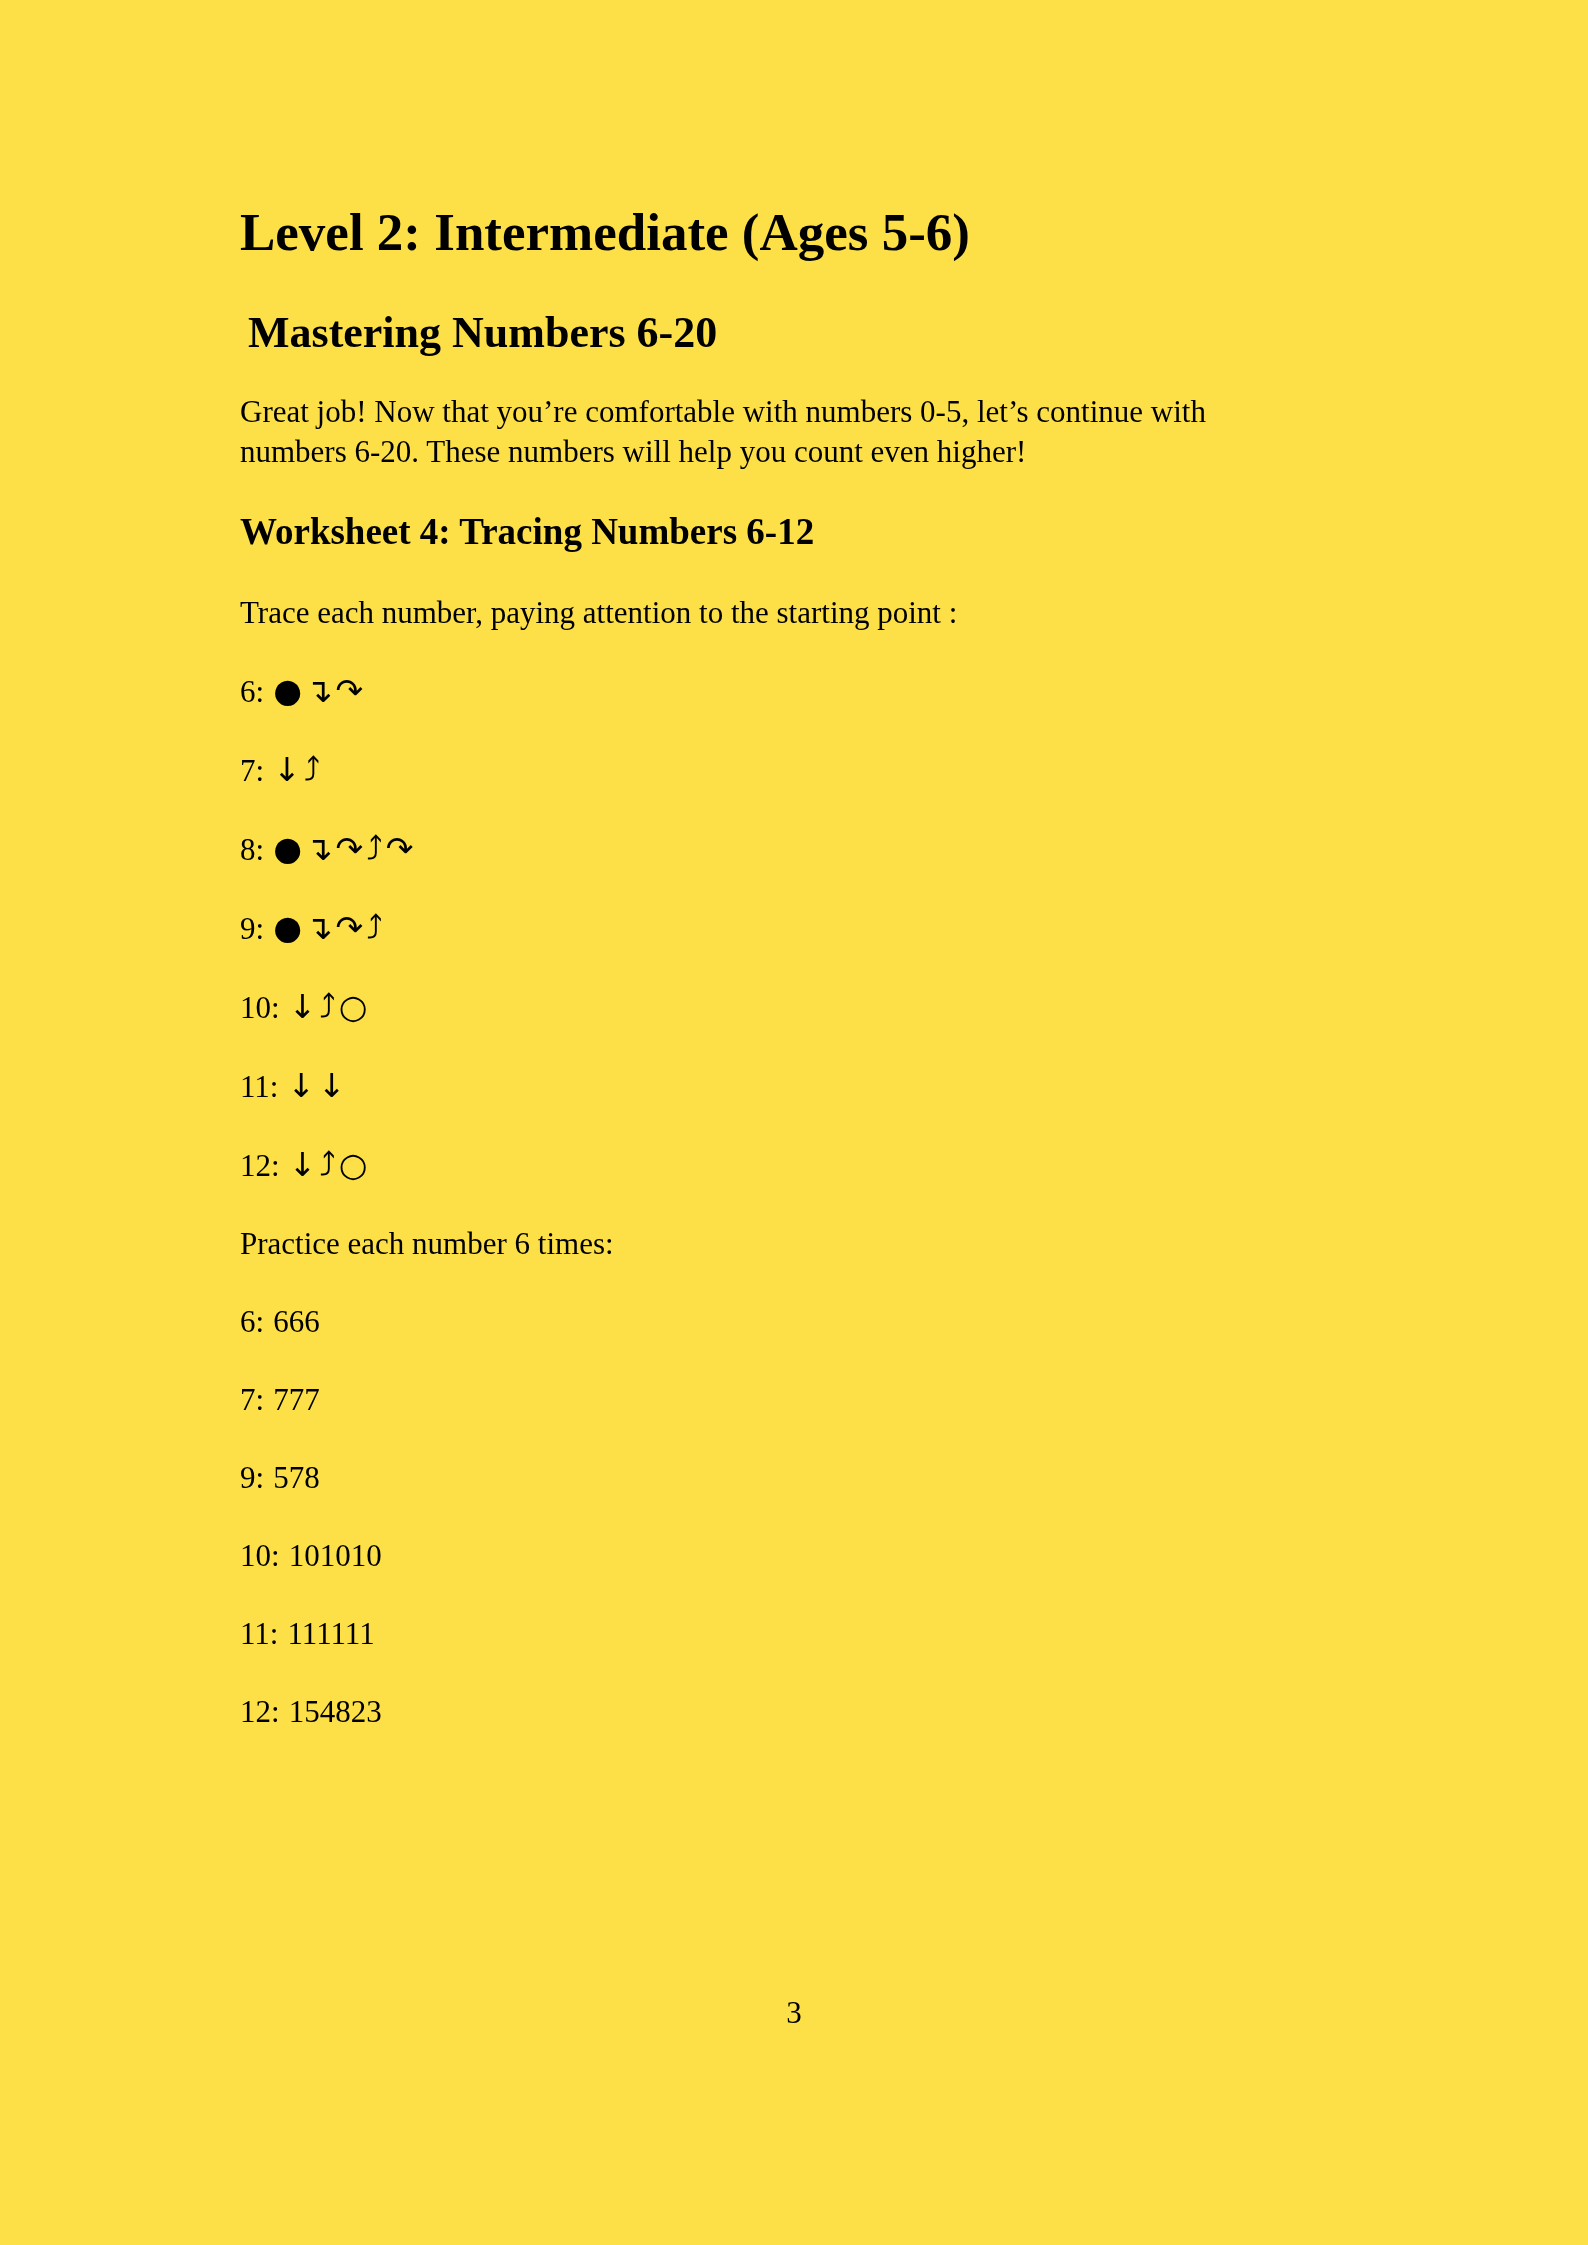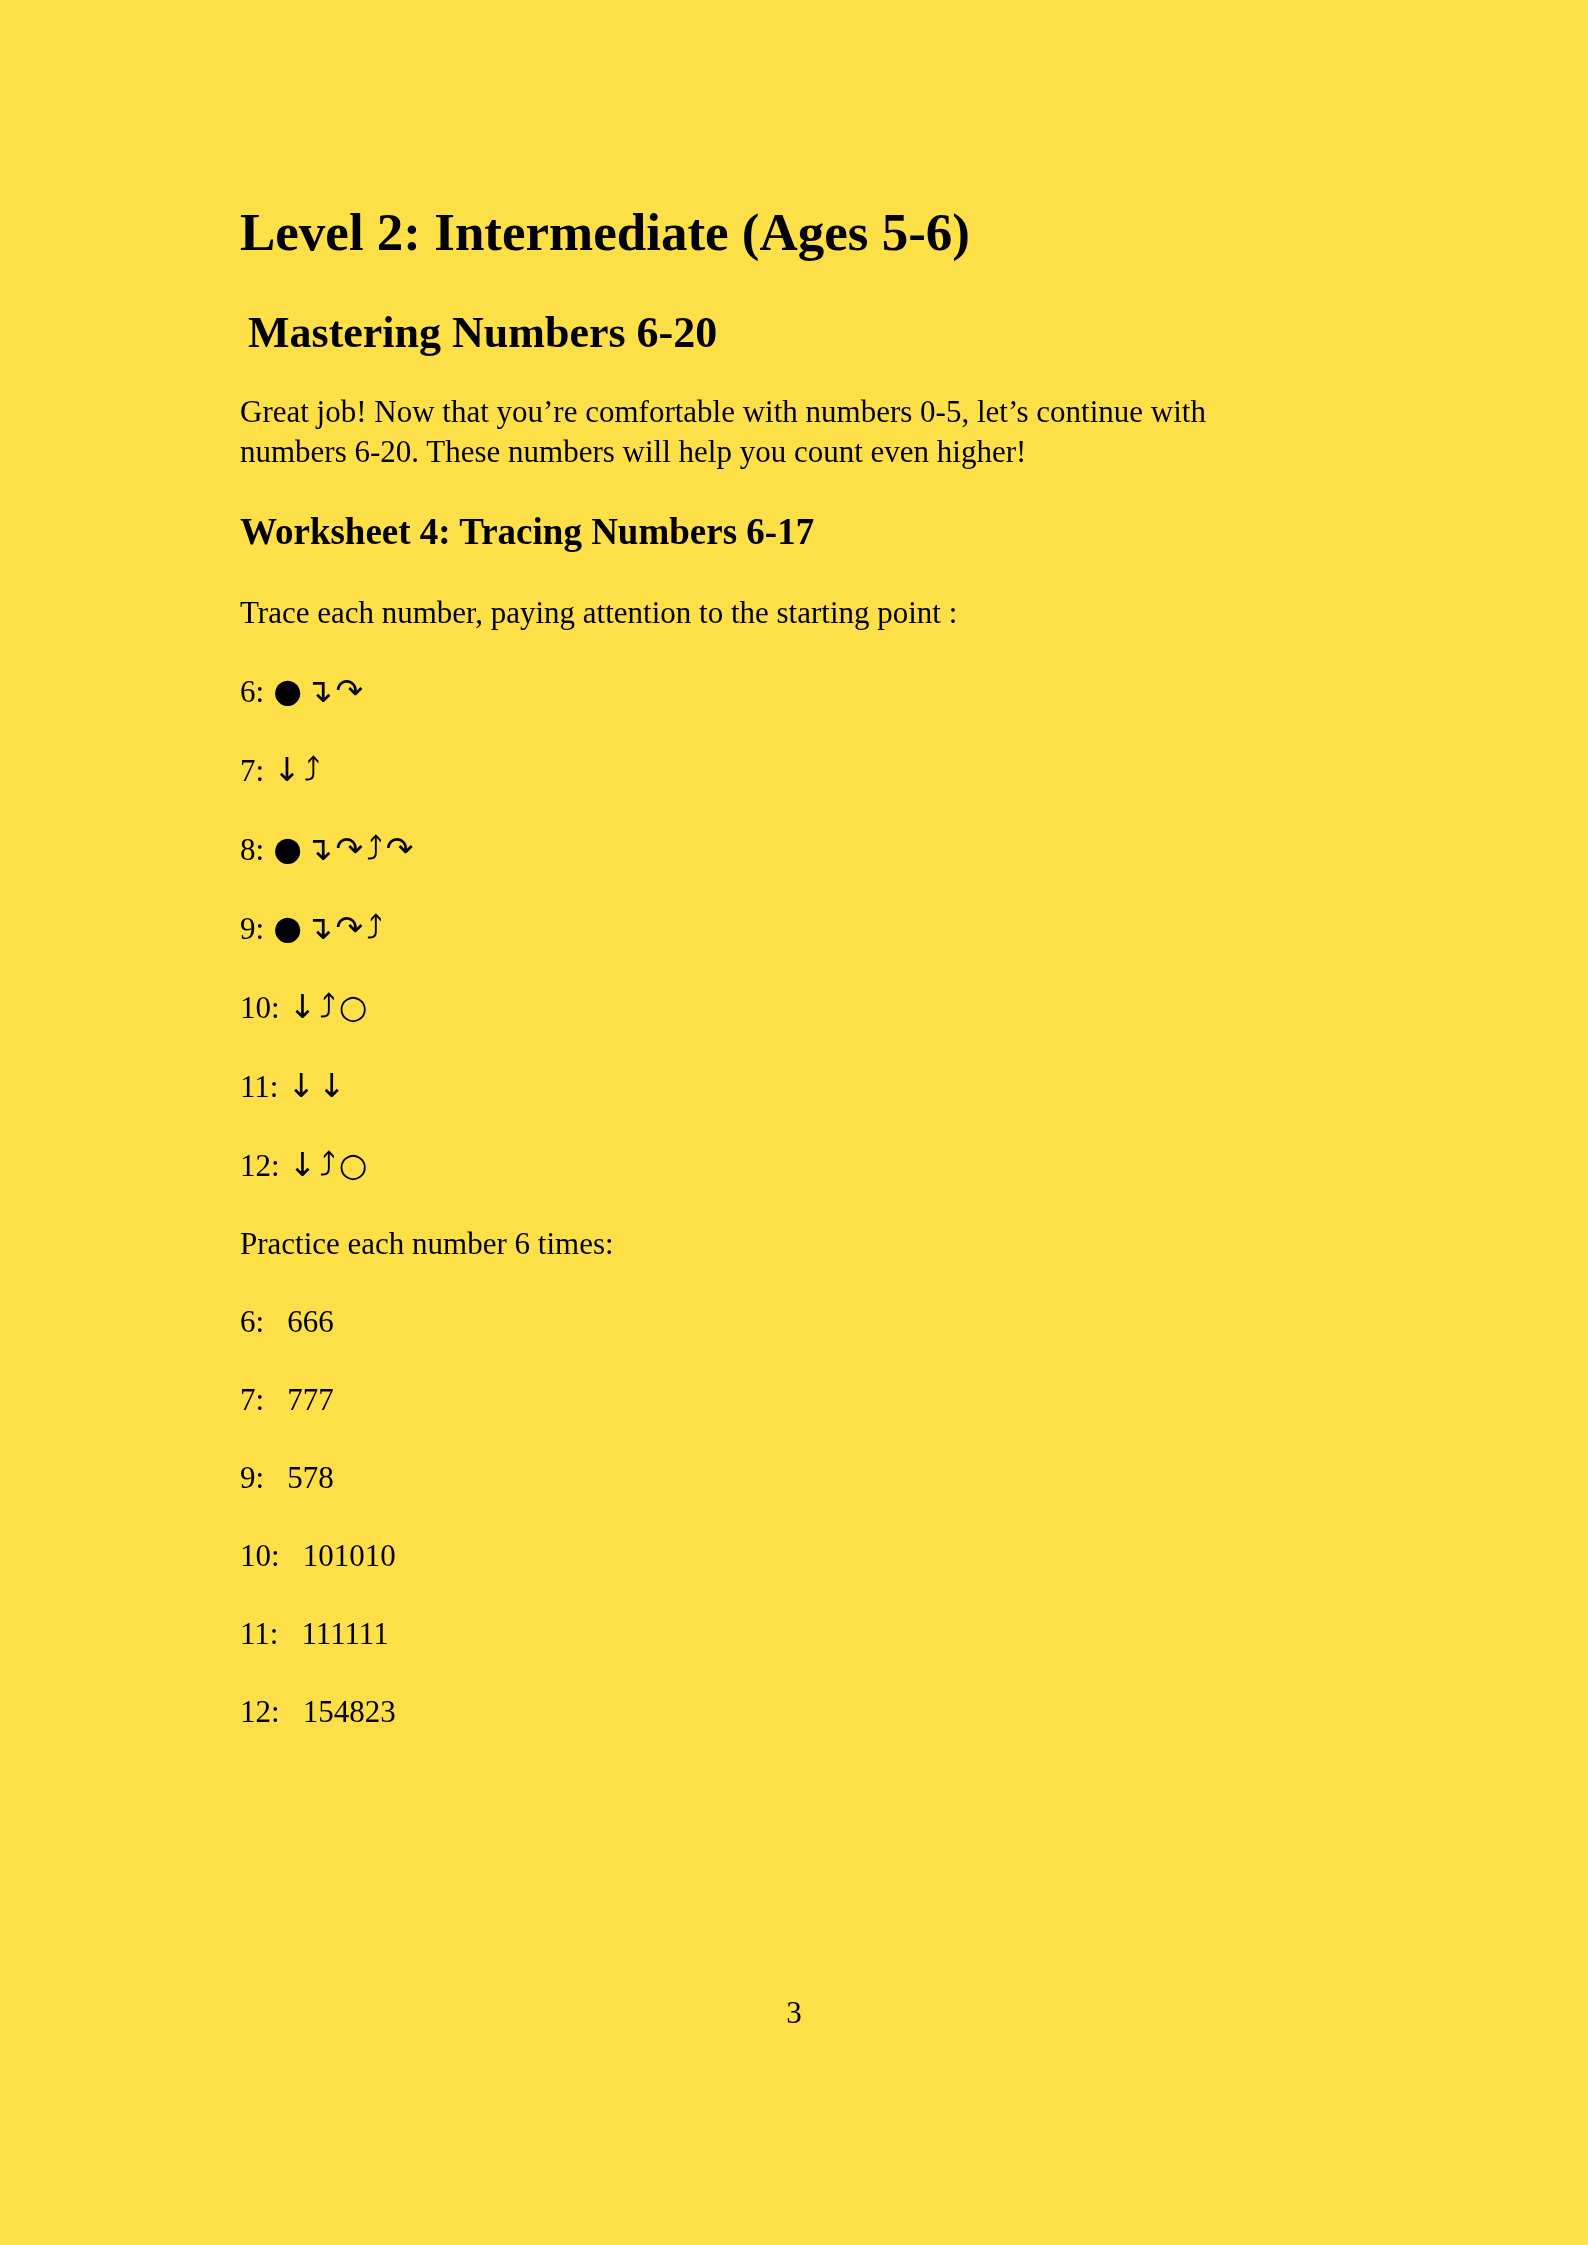--- a/index.html
+++ b/index.html
@@ -47,21 +47,21 @@
   }
   .instruction {
   }
   .glyphs {
     font-family: "DejaVu Sans", sans-serif;
     font-size: 33px;
     letter-spacing: 3px;
     margin-left: 9px;
   }
   .practice-value {
-    margin-left: 23px;
+    margin-left: 9px;
   }
   .page-number {
     position: absolute;
     left: 0;
     right: 0;
     top: 1993px;
     text-align: center;
     font-size: 31px;
     line-height: 40px;
   }
@@ -73,21 +73,21 @@
 
   <h1 class="doc-title">Level 2: Intermediate (Ages 5-6)</h1>
 
   <h2 class="section-heading">Mastering Numbers 6-20</h2>
 
   <p class="intro">
     <span class="intro-line">Great job! Now that you’re comfortable with numbers 0-5, let’s continue with</span>
     <span class="intro-line">numbers 6-20. These numbers will help you count even higher!</span>
   </p>
 
-  <h3 class="worksheet-heading">Worksheet 4: Tracing Numbers 6-17</h3>
+  <h3 class="worksheet-heading">Worksheet 4: Tracing Numbers 6-12</h3>
 
   <p class="instruction">Trace each number, paying attention to the starting point :</p>
 
   <p class="trace-row">
     <span>6:</span><span class="glyphs">●↴↷</span>
   </p>
   <p class="trace-row">
     <span>7:</span><span class="glyphs">↓⤴︎</span>
   </p>
   <p class="trace-row">

